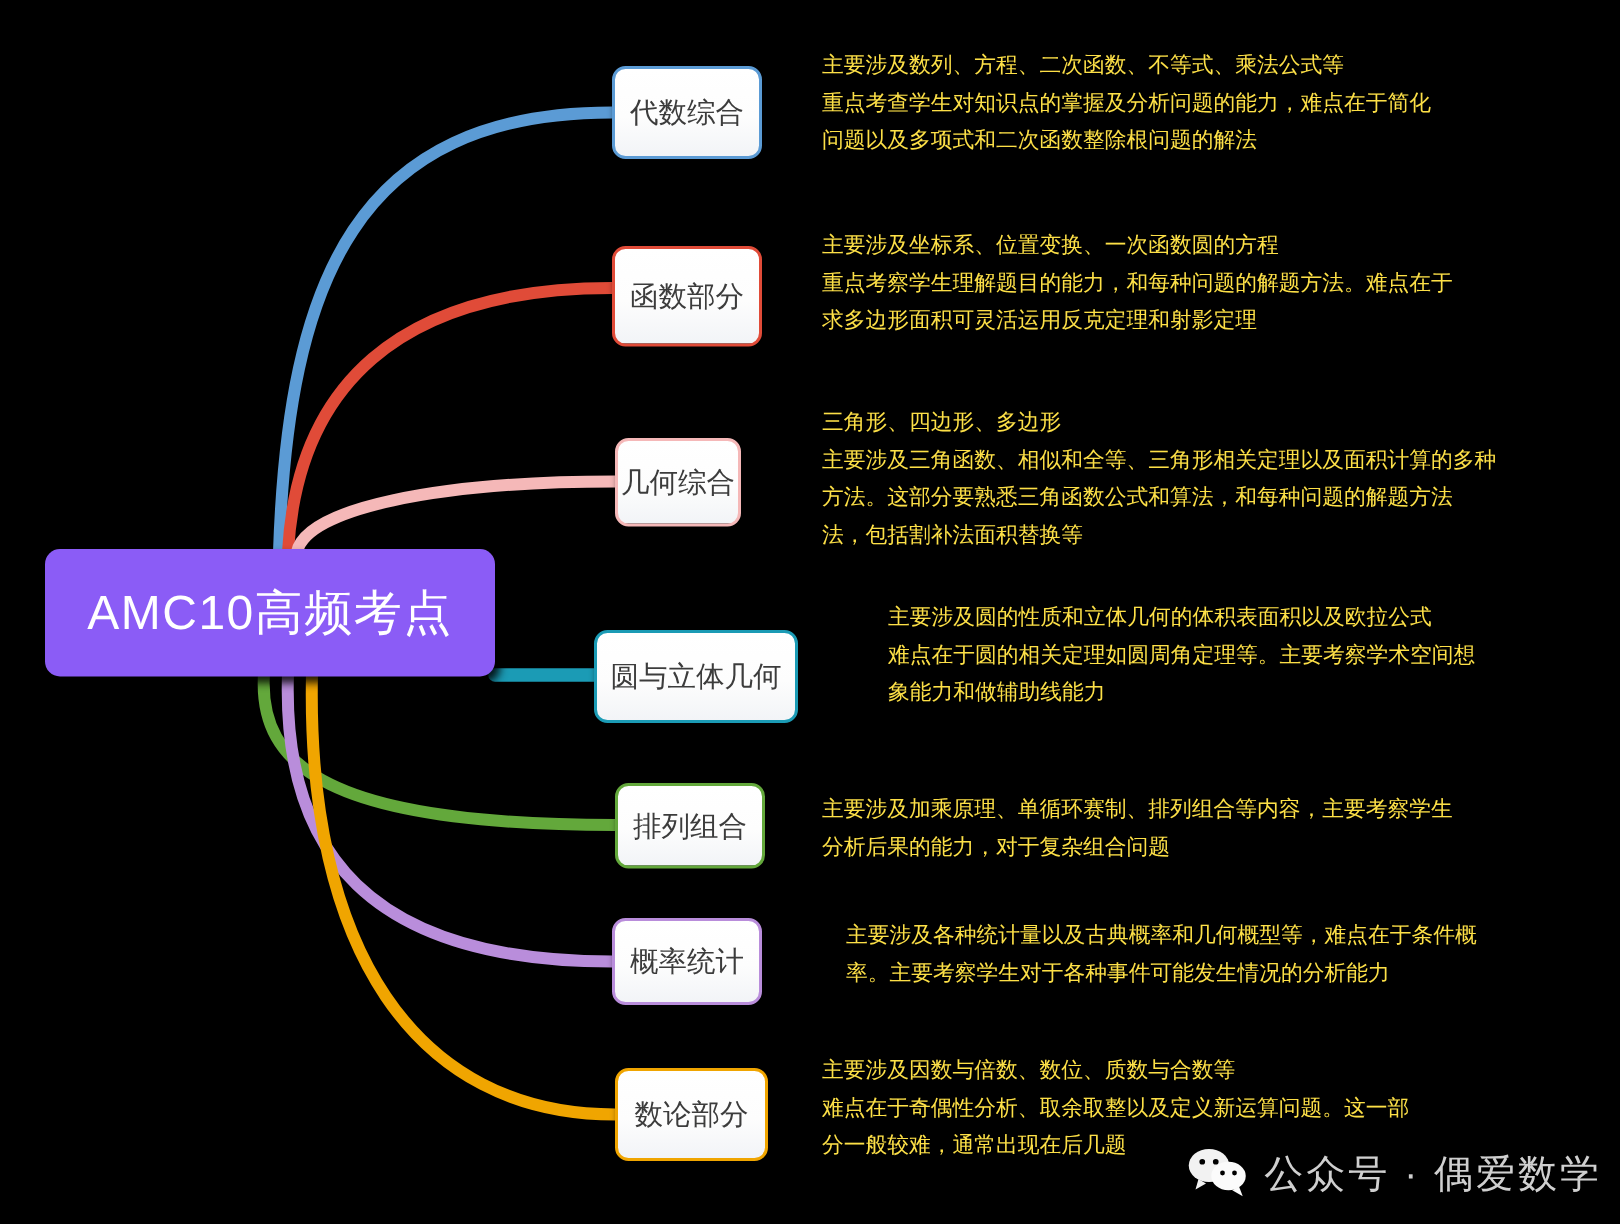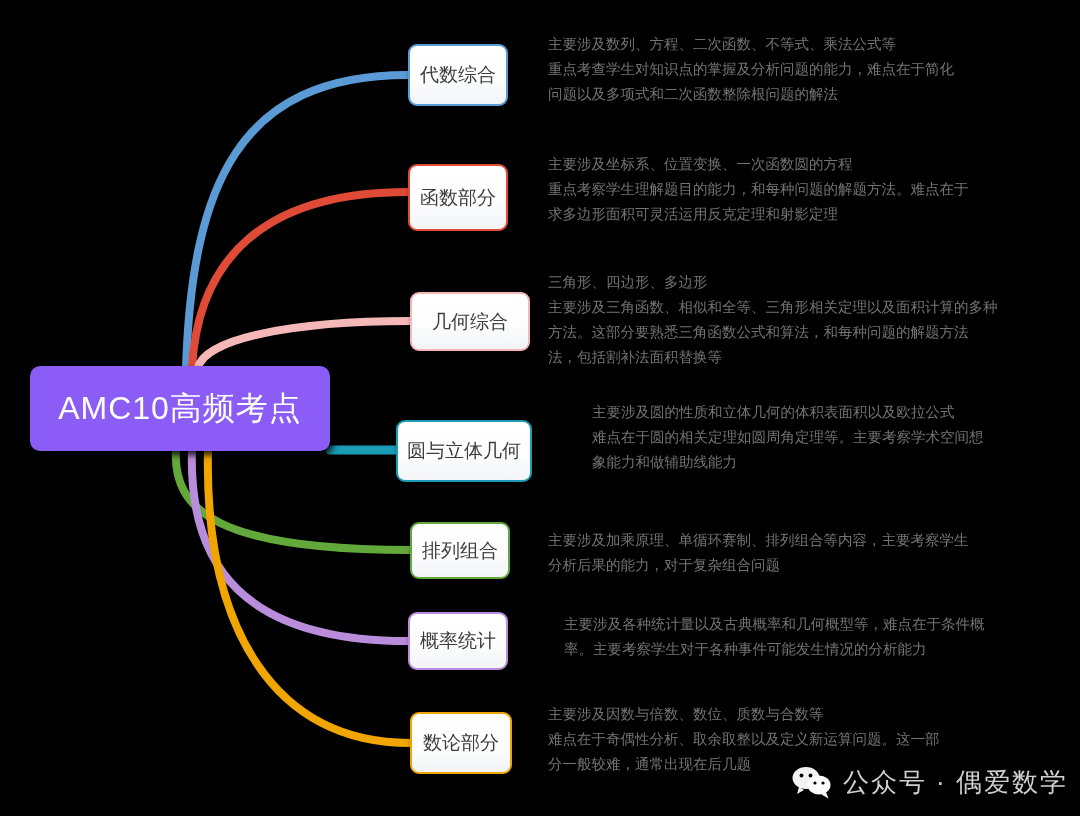--- a/index.html
+++ b/index.html
@@ -59,34 +59,34 @@
     padding: 0 10px;
   }
   .topic-node .topic-label {
     color: #3c3c3c;
     font-size: 19px;
     white-space: nowrap;
   }
   
   .desc-block {
     position: absolute;
-    color: #737373;
+    color: #fde047;
     font-size: 14.5px;
     line-height: 25px;
     white-space: nowrap;
     z-index: 3;
   }
   .desc-block .desc-line { display: block; }
   
   #watermark {
     position: absolute;
     right: 12px;
     bottom: 16px;
     display: flex;
-    align-items: flex-end;
+    align-items: flex-start;
     gap: 10px;
     z-index: 6;
   }
   #watermark .wm-text {
     color: #cfcfcf;
     font-size: 26px;
     letter-spacing: 2px;
     white-space: nowrap;
   }
 </style>
@@ -127,21 +127,21 @@
         <span class="desc-line">问题以及多项式和二次函数整除根问题的解法</span>
       </div>
       <div class="topic-node" style="left: 408px; top: 164px; width: 100px; height: 67px; border-color: rgb(224, 75, 56);">
         <span class="topic-label">函数部分</span>
       </div>
       <div class="desc-block" style="left: 548px; top: 152px;">
         <span class="desc-line">主要涉及坐标系、位置变换、一次函数圆的方程</span>
         <span class="desc-line">重点考察学生理解题目的能力，和每种问题的解题方法。难点在于</span>
         <span class="desc-line">求多边形面积可灵活运用反克定理和射影定理</span>
       </div>
-      <div class="topic-node" style="left: 410px; top: 292px; width: 120px; height: 59px; border-color: rgb(245, 184, 184);">
+      <div class="topic-node" style="left: 410px; top: 292px; width: 84px; height: 59px; border-color: rgb(245, 184, 184);">
         <span class="topic-label">几何综合</span>
       </div>
       <div class="desc-block" style="left: 548px; top: 270px;">
         <span class="desc-line">三角形、四边形、多边形</span>
         <span class="desc-line">主要涉及三角函数、相似和全等、三角形相关定理以及面积计算的多种</span>
         <span class="desc-line">方法。这部分要熟悉三角函数公式和算法，和每种问题的解题方法</span>
         <span class="desc-line">法，包括割补法面积替换等</span>
       </div>
       <div class="topic-node" style="left: 396px; top: 420px; width: 136px; height: 62px; border-color: rgb(27, 155, 181);">
         <span class="topic-label">圆与立体几何</span>

